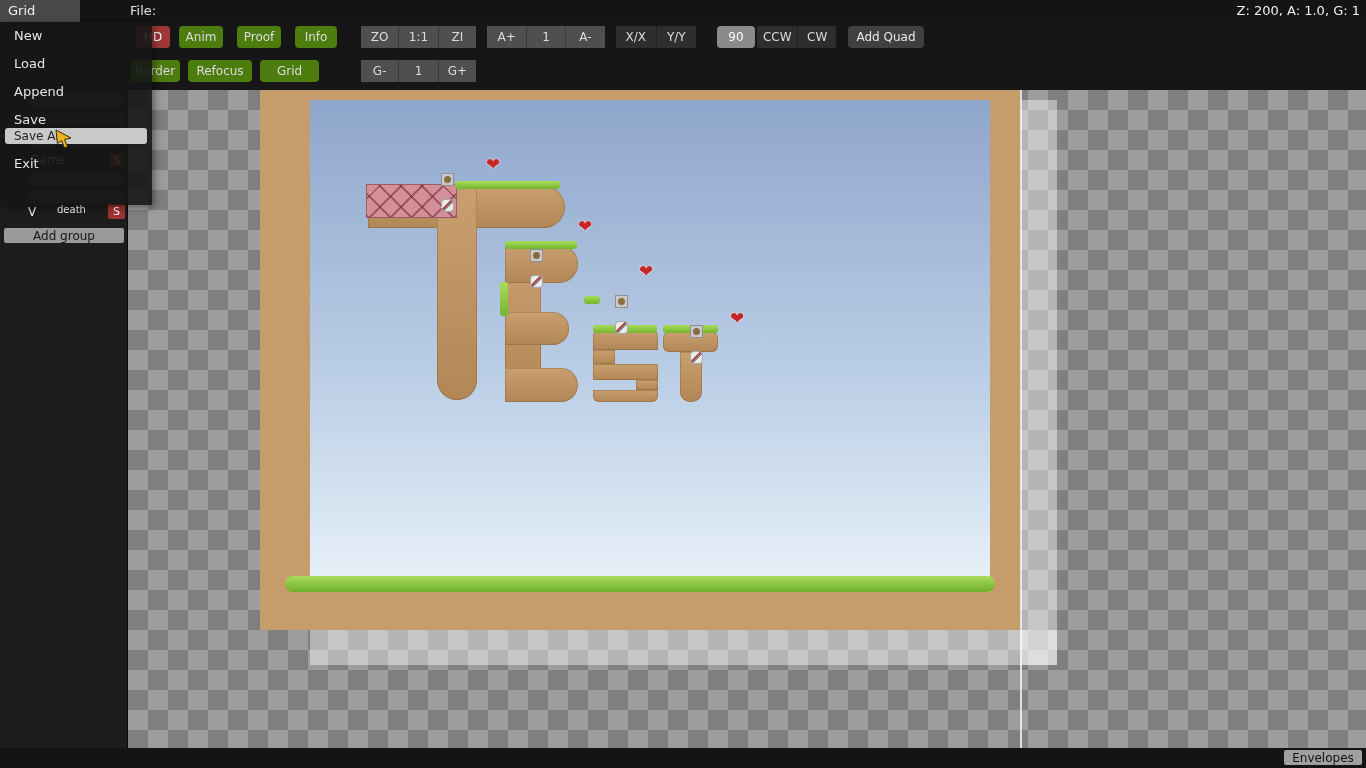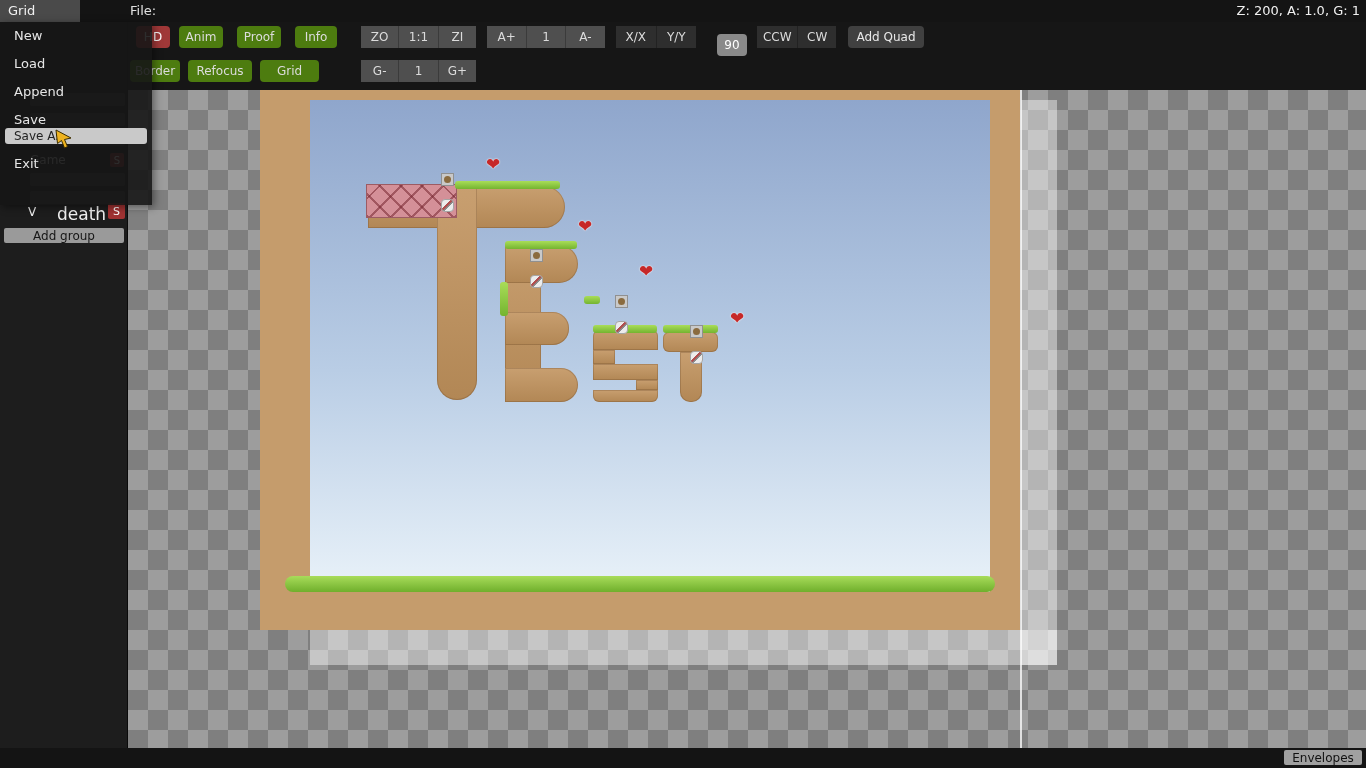--- a/index.html
+++ b/index.html
@@ -57,21 +57,21 @@
   .btn-90{background:#8a8a8a;color:#fff;}
   .btn-addquad{background:#404040;color:#e8e8e8;}
 
   
   .sidebar{position:absolute;left:0;top:22px;width:128px;height:726px;background:#1d1d1d;border-right:1px solid #0a0a0a;box-sizing:border-box;}
   .sb-bar{position:absolute;left:30px;width:95px;height:13px;background:#3a3a3a;border-radius:2px;}
   .sb-game{position:absolute;left:30px;width:78px;height:14px;color:#c8c8c8;font-size:12px;line-height:14px;}
   .sb-mini-s{position:absolute;left:110px;width:14px;height:14px;background:#8a2f2f;color:#fff;font-size:10px;
              display:flex;align-items:center;justify-content:center;border-radius:2px;}
   .g-visible{position:absolute;left:28px;top:183px;color:#f0f0f0;font-size:12px;}
-  .g-name{position:absolute;left:57px;top:182px;color:#f0f0f0;font-size:17px;}
+  .g-name{position:absolute;left:57px;top:182px;color:#f0f0f0;font-size:10px;}
   .g-switch{position:absolute;left:108px;top:181px;width:17px;height:16px;background:#a03232;color:#fff;font-size:11px;
             display:flex;align-items:center;justify-content:center;border-radius:2px;}
   .add-group{position:absolute;left:4px;top:206px;width:120px;height:15px;background:#9a9a9a;color:#161616;
              font-size:12px;display:flex;align-items:center;justify-content:center;border-radius:2px;}
 
   
   .filemenu{position:absolute;left:0;top:22px;width:152px;height:183px;background:rgba(22,22,22,.9);
             box-shadow:2px 2px 8px rgba(0,0,0,.45);}
   .mi{position:absolute;left:14px;height:16px;line-height:16px;color:#e6e6e6;font-size:13px;}
   .mi-hl{position:absolute;left:5px;top:106px;width:142px;height:16px;background:#c9c9c9;border-radius:3px;
@@ -169,21 +169,21 @@
     <div class="sb" style="width:40px;">A+</div>
     <div class="sb" style="width:38px;">1</div>
     <div class="sb" style="width:40px;">A-</div>
   </div>
 
   <div class="seg dark" style="left:616px;width:80px;">
     <div class="sb" style="width:40px;">X/X</div>
     <div class="sb" style="width:40px;">Y/Y</div>
   </div>
 
-  <div class="tb btn-90" style="left:717px;width:30px;margin-top:8px;">90</div>
+  <div class="tb btn-90" style="left:717px;width:38px;">90</div>
 
   <div class="seg dark" style="left:757px;width:79px;">
     <div class="sb" style="width:41px;">CCW</div>
     <div class="sb" style="width:38px;">CW</div>
   </div>
 
   <div class="tb btn-addquad" style="left:848px;width:76px;">Add Quad</div>
 
   <div class="tb row2" style="left:130px;width:50px;">Border</div>
   <div class="tb row2" style="left:188px;width:64px;">Refocus</div>

